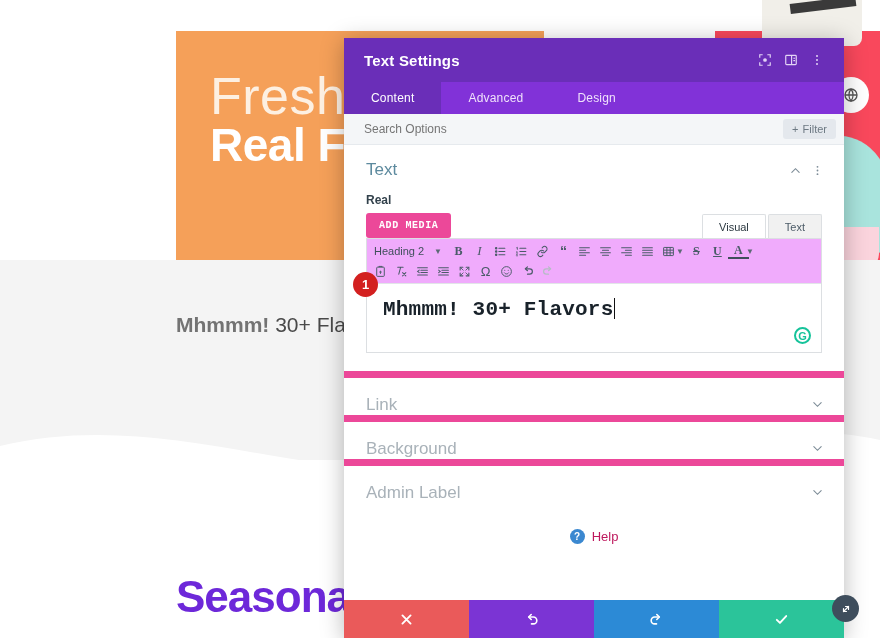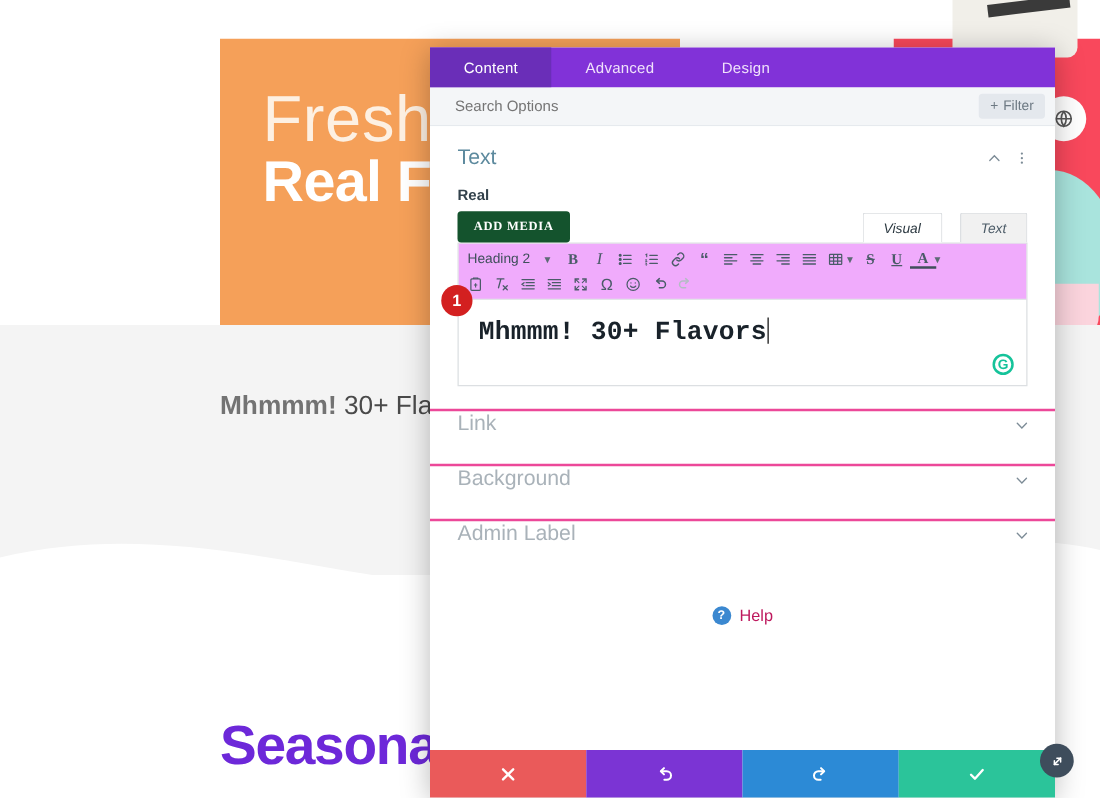--- a/index.html
+++ b/index.html
@@ -167,26 +167,26 @@
   .sec-ico svg { width: 11px; height: 11px; }
 
   .field-label {
     padding: 6px 22px 0; font-size: 12px;
     color: #33424c; font-weight: 700;
   }
 
   .editor-wrap { padding: 6px 22px 0; }
   .ed-top { display: flex; align-items: flex-end; }
   .add-media {
-    background: #14532d; color: #fff;
+    background: #ec4899; color: #fff;
     font-size: 10px; font-weight: 700; letter-spacing: .6px;
     padding: 7px 13px; border-radius: 3px; border: none;
-    cursor: pointer; font-family: Liberation Serif, serif;
-  }
-  .ed-tabs { margin-left: auto; display: flex; gap: 14px; font-style: italic; }
+    cursor: pointer; font-family: Liberation Mono, monospace;
+  }
+  .ed-tabs { margin-left: auto; display: flex; gap: 2px; }
   .ed-tab {
     font-size: 11px; color: #4d5c68;
     padding: 6px 16px 5px;
     border: 1px solid #dcdfe2; border-bottom: none;
     background: #f1f1f1; cursor: pointer;
     border-radius: 2px 2px 0 0;
   }
   .ed-tab.active { background: #fff; border-color: #dcdfe2; color: #2b3840; }
 
   .ed-box { border: 1px solid #dcdfe2; background: #fff; }
@@ -240,23 +240,23 @@
   .badge1 {
     position: absolute; left: -14px; top: -12px;
     width: 25px; height: 25px; border-radius: 50%;
     background: #d32020; color: #fff;
     font-size: 13px; font-weight: 700;
     display: flex; align-items: center; justify-content: center;
     z-index: 5;
   }
 
   .acc-row {
-    height: 44px; display: flex; align-items: flex-start;
+    height: 44px; display: flex; align-items: flex-end;
     padding: 0 16px 0 22px;
-    border-top: 2px solid #ec4899;
+    border-top: 7px solid #ec4899;
     cursor: pointer;
   }
   .acc-row .t { flex: 1 1 auto; font-size: 17px; color: #a9b2b9; font-weight: 400; }
   .acc-row:first-of-type { border-top: 1px solid #eceef0; }
 
   .help-bar {
     display: flex; align-items: center; justify-content: center;
     gap: 7px; padding: 26px 0 0;
   }
   .help-ico {
@@ -321,20 +321,44 @@
   <div class="sub-line">
     <b>Mhmmm!</b><span> 30+ Flavo</span>
   </div>
 
   <div class="seasonal">Seasona</div>
   <div class="red-chip"></div>
 </div>
 
 <div id="modal">
 
+  <div class="m-header">
+    <div class="m-title">Text Settings</div>
+
+    <div class="m-hicon">
+      <svg viewBox="0 0 24 24" fill="none" stroke="currentColor" stroke-width="2">
+        <path d="M3 8V3h5M21 8V3h-5M3 16v5h5M21 16v5h-5"></path>
+          <circle cx="12" cy="12" r="3.2" fill="currentColor" stroke="none"></circle>
+      </svg>
+    </div>
+    <div class="m-hicon">
+      <svg viewBox="0 0 24 24" fill="none" stroke="currentColor" stroke-width="2">
+        <rect x="3" y="4" width="18" height="16" rx="1.5"></rect>
+          <path d="M13 4v16"></path>
+          <path d="M16 9h3M16 13h3"></path>
+      </svg>
+    </div>
+    <div class="m-hicon">
+      <svg viewBox="0 0 24 24" fill="currentColor">
+        <circle cx="12" cy="5" r="1.7"></circle>
+          <circle cx="12" cy="12" r="1.7"></circle>
+          <circle cx="12" cy="19" r="1.7"></circle>
+      </svg>
+    </div>
+  </div>
 
   <div class="m-tabs">
     <div class="m-tab active">Content</div>
     <div class="m-tab">Advanced</div>
     <div class="m-tab">Design</div>
   </div>
 
   <div class="m-search">
     <input class="m-search-input" type="text" placeholder="Search Options" style="">
     <div class="m-filter">

